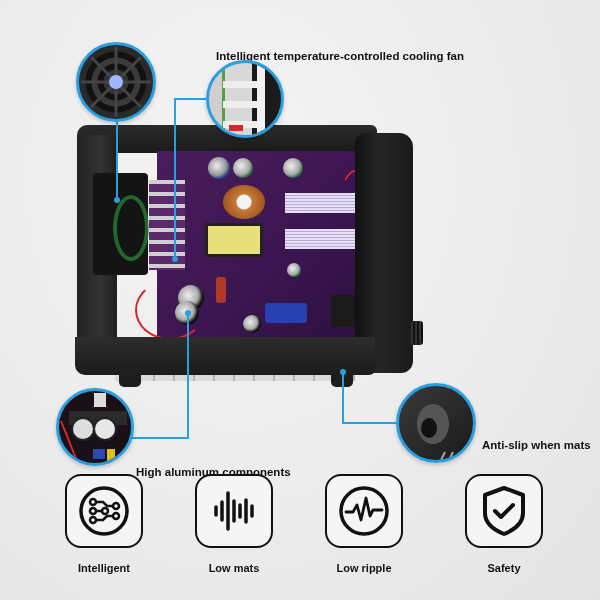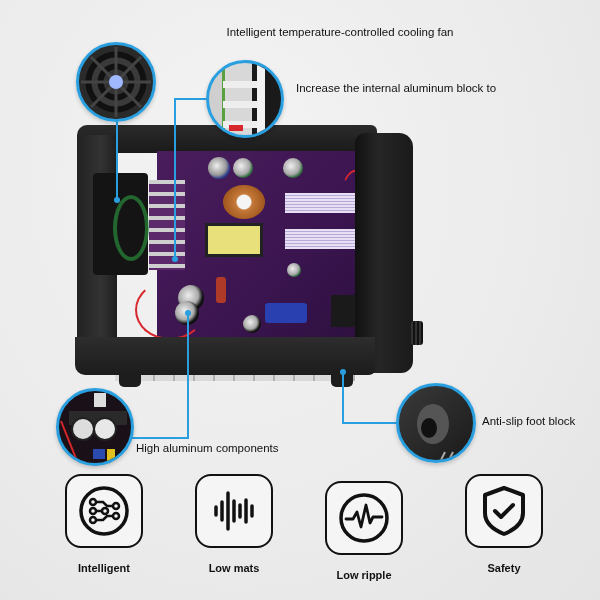--- a/index.html
+++ b/index.html
@@ -5,24 +5,25 @@
   * { box-sizing: border-box; margin: 0; padding: 0; }
   html, body { width: 600px; height: 600px; overflow: hidden; }
   body {
     background: radial-gradient(ellipse at 40% 30%, #f4f4f4 0%, #ebebeb 60%, #e4e4e4 100%);
     font-family: "Liberation Sans", sans-serif;
     position: relative;
     color: #111;
   }
   .abs { position: absolute; }
   .caption {
-    font-weight: normal;
+    font-weight: bold;
     font-size: 11.5px;
     line-height: 16px;
     color: #111;
+    margin-top: 24px;
   }
   .center { text-align: center; }
   .line { background: #2a9fe0; position: absolute; }
   .dot { position: absolute; width: 6px; height: 6px; border-radius: 50%; background: #2a9fe0; }
   .detail-circle {
     position: absolute;
     border-radius: 50%;
     border: 3px solid #2a9fe0;
     overflow: hidden;
     box-shadow: 0 2px 4px rgba(0,0,0,.2);
@@ -62,21 +63,20 @@
   .feature-label { margin-top: 14px; font-size: 11px; font-weight: bold; color:#111; }
 </style>
 </head>
 <body>
 
 <div class="abs caption center" style="left:130px; top:24px; width:420px;">
   <div>Intelligent temperature-controlled cooling fan</div>
 </div>
 
 <div class="abs caption" style="left:296px; top:80px; width:260px;">
-  <div>Increase the internal aluminum block to</div>
 </div>
 
 <div class="device">
   <div class="frame-top"></div>
   <div class="frame-left"></div>
   <div class="pcb"></div>
   <div class="heatsink"></div>
   <div class="fan"></div>
   <div class="cap" style="left:143px; top:32px; width:22px; height:22px;"></div>
   <div class="cap green" style="left:168px; top:33px; width:20px; height:20px;"></div>
@@ -154,21 +154,21 @@
 <div class="detail-circle" style="left:396px; top:383px; width:80px; height:80px; background:linear-gradient(135deg,#3a3a3a,#1a1a1a);">
   <svg width="74" height="74" viewBox="0 0 74 74">
     <ellipse cx="34" cy="38" rx="16" ry="20" fill="#555"></ellipse>
     <ellipse cx="30" cy="42" rx="8" ry="10" fill="#111"></ellipse>
     <line x1="46" y1="66" x2="42" y2="74" stroke="#aaa" stroke-width="2"></line>
     <line x1="54" y1="66" x2="50" y2="74" stroke="#aaa" stroke-width="2"></line>
   </svg>
 </div>
 
 <div class="abs caption" style="left:136px; top:440px; font-size:11.5px;">High aluminum components</div>
-<div class="abs caption" style="left:482px; top:413px; font-size:11.5px;">Anti-slip foot block</div>
+<div class="abs caption" style="left:482px; top:413px; font-size:11.5px;">Anti-slip when mats</div>
 
 <div class="feature" style="left:64px;">
   <div class="tile">
     <svg width="56" height="56" viewBox="0 0 56 56">
       <circle cx="28" cy="28" r="23" fill="none" stroke="#111" stroke-width="3.5"></circle>
       <g fill="none" stroke="#111" stroke-width="2.5">
         <circle cx="17" cy="19" r="3"></circle>
           <circle cx="17" cy="28" r="3"></circle>
           <circle cx="17" cy="37" r="3"></circle>
         <circle cx="40" cy="23" r="3"></circle>
@@ -193,21 +193,21 @@
         <line x1="28" y1="18" x2="28" y2="38"></line>
         <line x1="34" y1="22" x2="34" y2="34"></line>
         <line x1="40" y1="17" x2="40" y2="39"></line>
         <line x1="46" y1="23" x2="46" y2="33"></line>
       </g>
     </svg>
   </div>
   <div class="feature-label">Low mats</div>
 </div>
 
-<div class="feature" style="left:324px;margin-top:7px;">
+<div class="feature" style="left:324px;">
   <div class="tile">
     <svg width="56" height="56" viewBox="0 0 56 56">
       <circle cx="28" cy="28" r="23" fill="none" stroke="#111" stroke-width="3.5"></circle>
       <path d="M10 29 H17 L21 22 L25 37 L30 15 L34 33 L37 27 H46" fill="none" stroke="#111" stroke-width="2.8" stroke-linejoin="round" stroke-linecap="round"></path>
     </svg>
   </div>
   <div class="feature-label">Low ripple</div>
 </div>
 
 <div class="feature" style="left:464px;">

